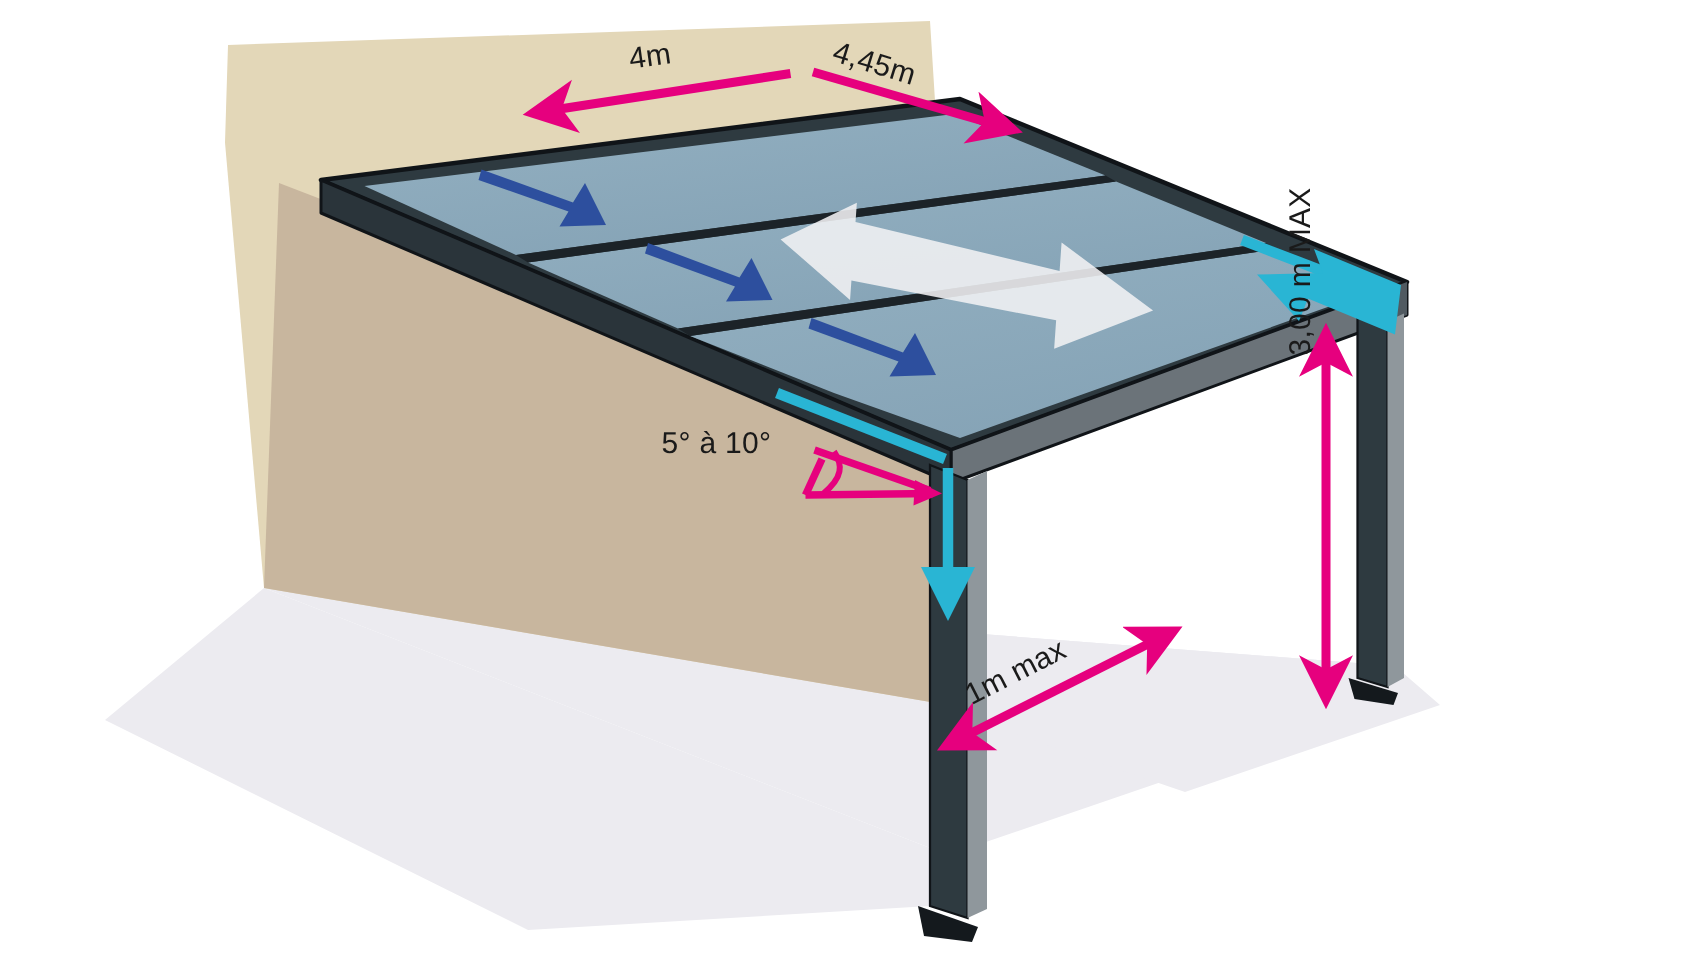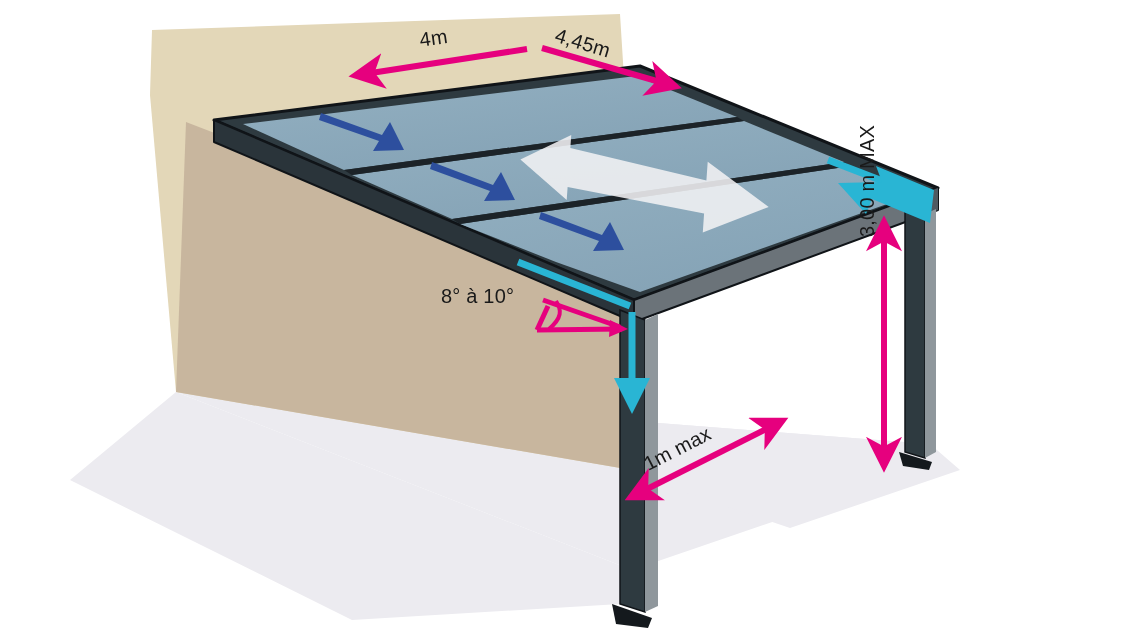--- a/index.html
+++ b/index.html
@@ -141,19 +141,19 @@
       <path d="M543,300 L620,327" stroke-width="5"></path>
       <path d="M549,329 C562,318 562,310 556,301" stroke-width="4"></path>
       <path d="M610,320 L628,329 L609,337 Z" fill="#e6007e" stroke="none"></path>
     </g>
   </svg>
 
   <div class="dim-label" id="label-width">4m</div>
 
   <div class="dim-label" id="label-depth">4,45m</div>
 
-  <div class="dim-label" id="label-angle">8° à 10°</div>
+  <div class="dim-label" id="label-angle">5° à 10°</div>
 
   <div class="dim-label" id="label-height">3,00 m MAX</div>
 
   <div class="dim-label" id="label-overhang">1m max</div>
 
 </div>
 
 </body></html>

